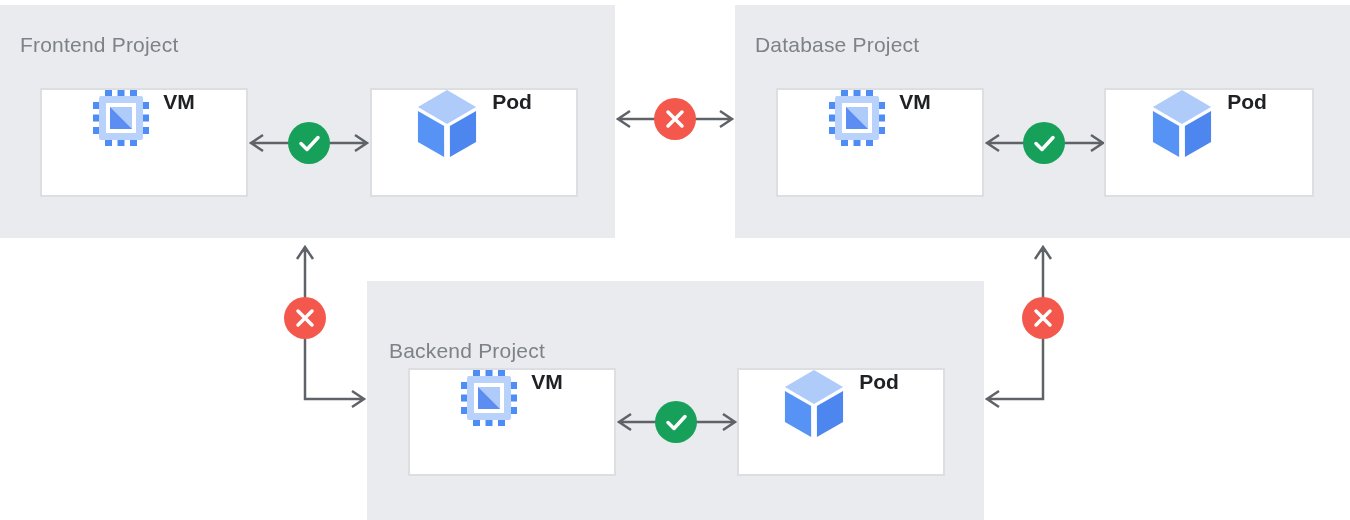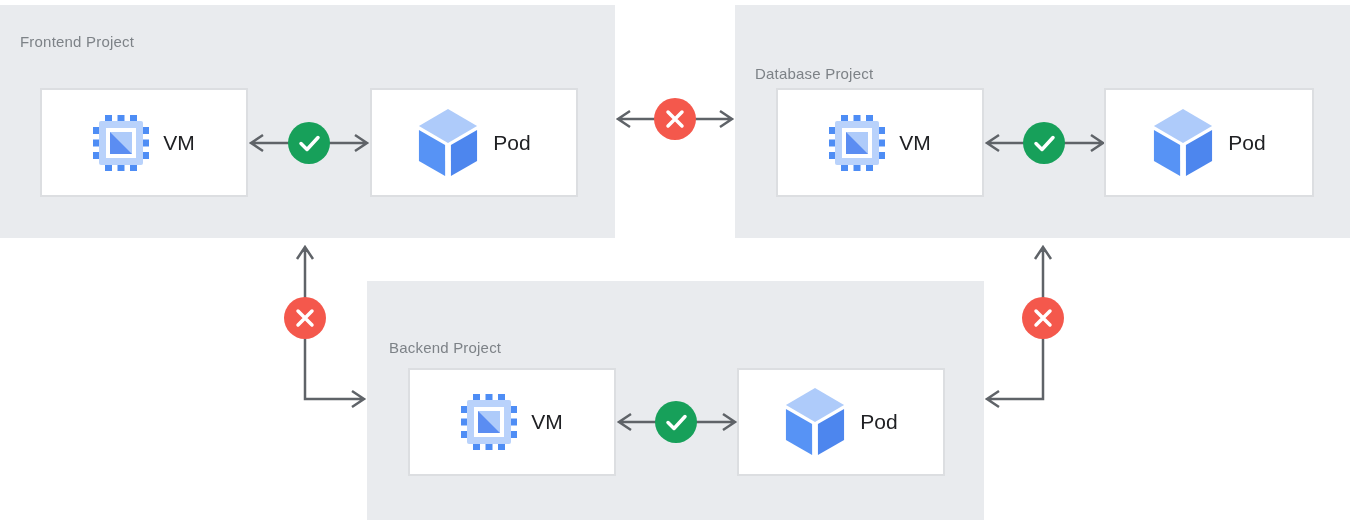--- a/index.html
+++ b/index.html
@@ -1,41 +1,41 @@
 <!DOCTYPE html>
 <html style="--panel-bg: #e9ebee; --card-bg: #ffffff; --card-border: #dcdee1; --arrow: #5f6368; --allowed-green: #17a05a; --blocked-red: #f4584c; --title-text: #7d8287; --label-text: #202124; --chip-body: #b9d2fb; --chip-light: #aecbfa; --chip-dark: #5b8df2; --pin-blue: #4e8df5; --cube-top: #aecbfa; --cube-left: #5793f5; --cube-right: #4d86ee;"><head>
 <meta charset="utf-8">
 <style>
   html,body{margin:0;padding:0;background:#ffffff;}
   .stage{position:relative;width:1350px;height:520px;background:#ffffff;overflow:hidden;
          font-family:"Liberation Sans", sans-serif;}
   .panel{position:absolute;background:var(--panel-bg);}
-  .panel-title{position:absolute;font-size:15px;color:var(--title-text);letter-spacing:.2px;}
+  .panel-title{position:absolute;font-size:21px;color:var(--title-text);letter-spacing:.2px;}
   .card{position:absolute;background:var(--card-bg);border:2px solid var(--card-border);
-        box-sizing:border-box;display:flex;align-items:center;justify-content:center;gap:14px;}
+        box-sizing:border-box;display:flex;align-items:flex-start;justify-content:center;gap:14px;font-weight:bold;}
   .card-label{font-size:21px;color:var(--label-text);}
   .overlay{position:absolute;left:0;top:0;pointer-events:none;}
   .arrow{stroke:var(--arrow);stroke-width:2.5;fill:none;stroke-linejoin:miter;}
   .badge{position:absolute;width:42px;height:42px;border-radius:50%;
          display:flex;align-items:center;justify-content:center;}
   .badge.ok{background:var(--allowed-green);}
   .badge.no{background:var(--blocked-red);}
   .glyph{stroke:#ffffff;stroke-width:3.5;fill:none;stroke-linecap:round;stroke-linejoin:round;}
 </style>
 </head>
 <body>
 
 <div class="stage">
 
   <div class="panel" style="left:0;top:5px;width:615px;height:233px;">
     <div class="panel-title" style="left:20px;top:28px;">Frontend Project</div>
   </div>
 
   <div class="panel" style="left:735px;top:5px;width:615px;height:233px;">
-    <div class="panel-title" style="left:20px;top:28px;margin-top:32px;">Database Project</div>
+    <div class="panel-title" style="left:20px;top:28px;">Database Project</div>
   </div>
 
   <div class="panel" style="left:367px;top:281px;width:617px;height:239px;">
     <div class="panel-title" style="left:22px;top:58px;">Backend Project</div>
   </div>
 
   <svg class="overlay" width="1350" height="520">
 
     <path class="arrow" d="M252 143 H366 M263 135 L251 143 L263 151 M355 135 L367 143 L355 151"></path>
 

